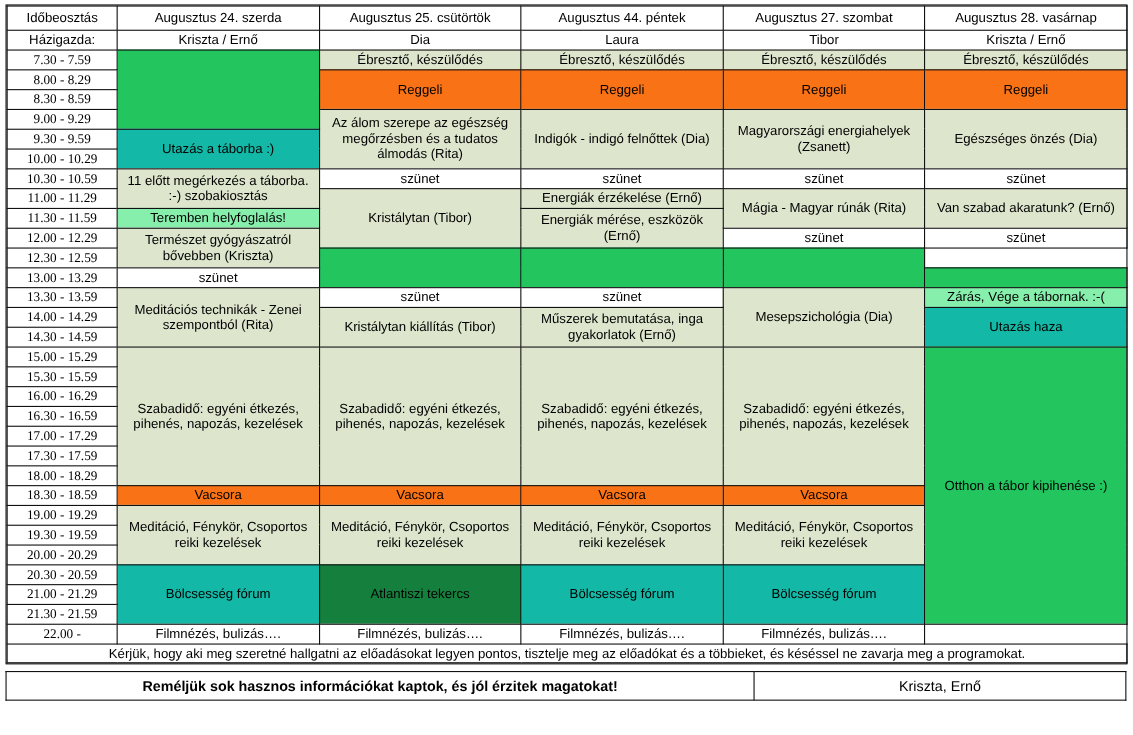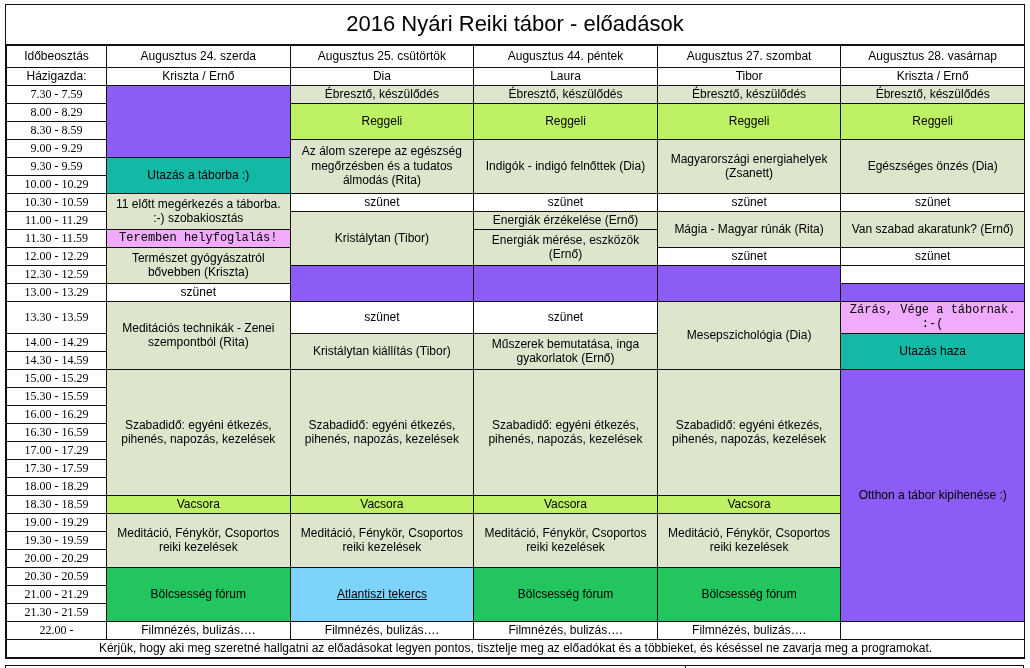--- a/index.html
+++ b/index.html
@@ -63,26 +63,26 @@
     font-weight: bold;
     font-size: 13.5px;
   }
   .timecell {
     font-size: 12px;
     height: 18px;
     text-align: center;
     font-family: Liberation Serif, serif;
   }
   .green { background: #dde5cd; }
-  .yellow { background: #bef264; font-weight: bold; }
+  .yellow { background: #f97316; font-weight: bold; }
   .pink { background: #14b8a6; font-weight: bold; }
-  .blue { background: #f0abfc; font-weight: bold; font-family: Liberation Mono, monospace; }
-  .lav { background: #22c55e; margin-left: 14px; }
-  .orange { background: #7dd3fc; text-decoration: underline; }
-  .white { background: #8b5cf6; }
+  .blue { background: #86efac; font-weight: bold; }
+  .lav { background: #14b8a6; margin-left: 14px; }
+  .orange { background: #15803d; }
+  .white { background: #22c55e; }
   .sunet { background: #ffffff; font-size: 12px; margin-top: 36px; }
   .redtext { color: #ff0000; font-weight: bold; }
   .note-row td {
     text-align: left;
     font-size: 11.5px;
     padding: 3px 5px;
     border: 1px solid #111;
   }
   .foot-table {
     border-collapse: collapse;
@@ -98,21 +98,20 @@
   }
   .foot-left { text-align: center; font-weight: bold; }
   .foot-right { text-align: center; }
 </style>
 </head>
 <body>
 
 <div id="page">
   <div class="outer-frame">
 
-    <div class="title-bar">2016 Nyári Reiki tábor - előadások</div>
 
     <table class="sched">
       <colgroup>
         <col class="c-time">
           <col class="c-day">
           <col class="c-day">
           <col class="c-day">
           <col class="c-day">
           <col class="c-day">
       </colgroup>

